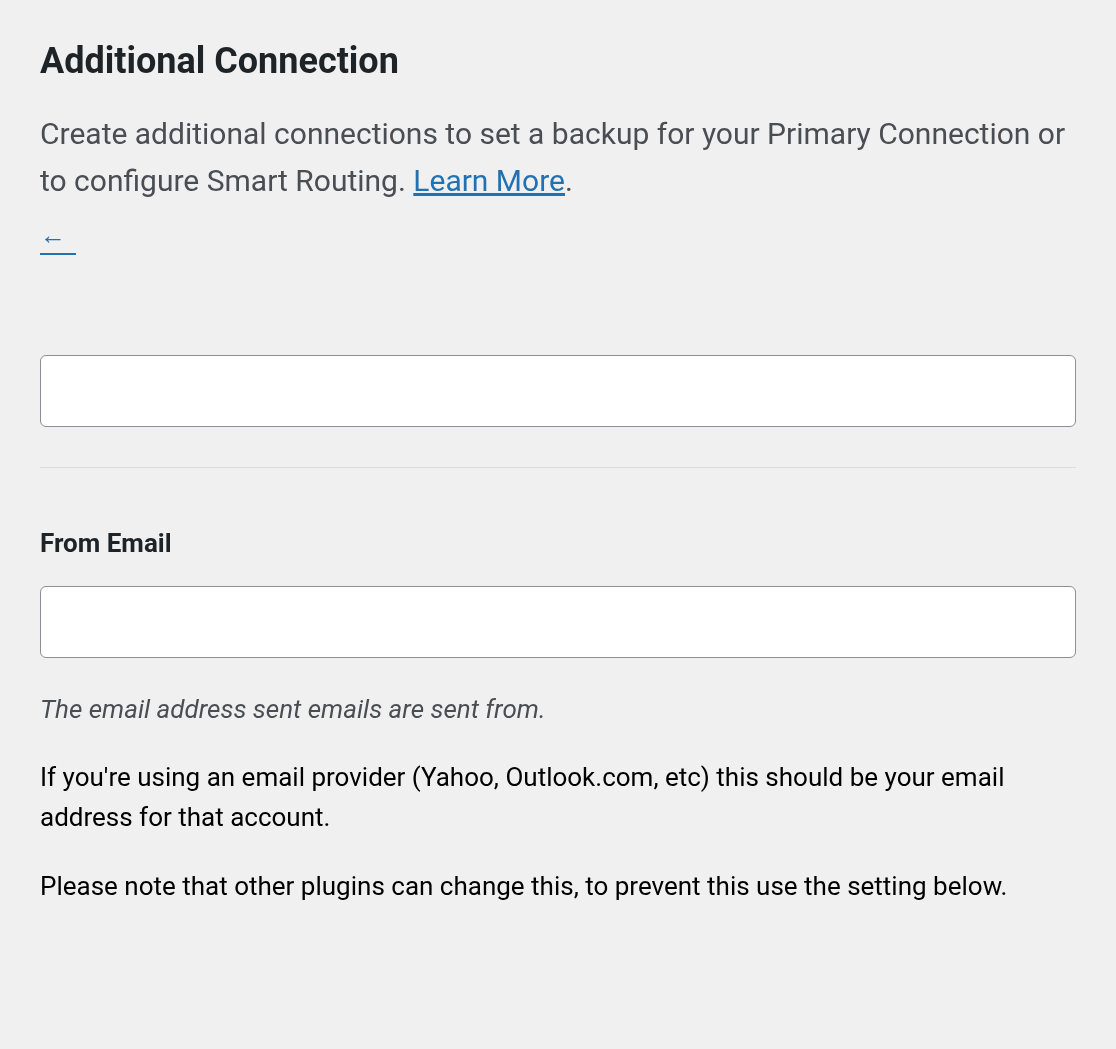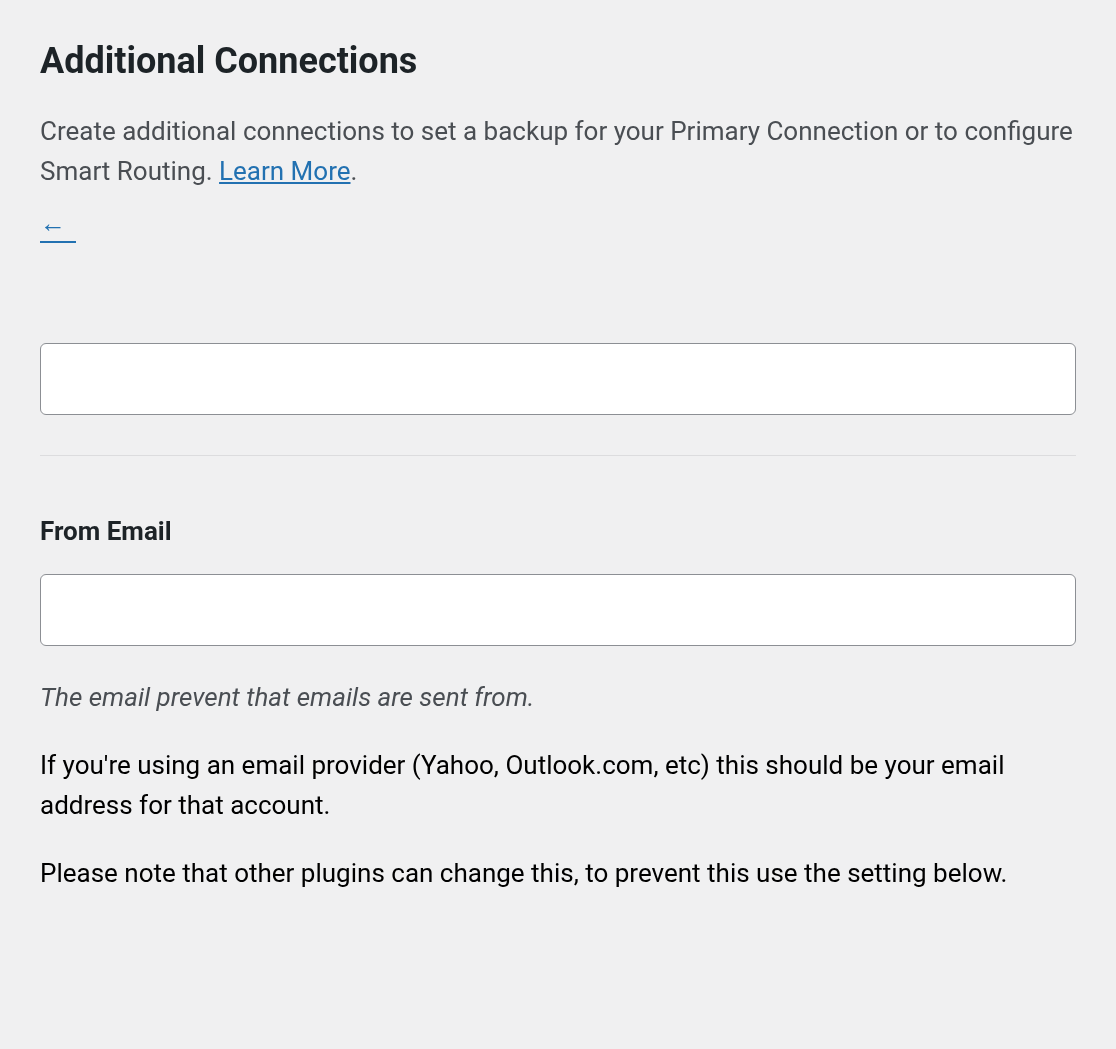--- a/index.html
+++ b/index.html
@@ -15,21 +15,21 @@
       width: 1116px;
     }
     .page-title {
       font-size: 36px;
       font-weight: 700;
       color: #1d2327;
       margin-bottom: 28px;
       line-height: 1.2;
     }
     .description {
-      font-size: 26px;
+      font-size: 30px;
       color: #4a4e53;
       line-height: 1.55;
       margin-bottom: 16px;
     }
     .description a {
       color: #2271b1;
       text-decoration: underline;
     }
     .back-link {
       display: inline-flex;
@@ -84,38 +84,38 @@
       color: #000000;
       line-height: 1.55;
       margin-bottom: 28px;
     }
   </style>
 </head>
 <body>
 
 
 
-<h1 class="page-title">Additional Connections</h1>
+<h1 class="page-title">Additional Connection</h1>
 
 <p class="description">
   <span>Create additional connections to set a backup for your Primary Connection or to configure Smart Routing. </span><a href="#">Learn More</a><span>.</span>
 </p>
 
 <a href="#" class="back-link">
   <span class="arrow">←</span>
 </a>
 
 <div class="form-section">
   <input type="text" class="text-input" value="" style="">
 </div>
 
 <hr class="divider">
 
 <div class="form-section">
   <label class="field-label">From Email</label>
   <input type="text" class="text-input" value="" style="">
-  <p class="help-italic">The email prevent that emails are sent from.</p>
+  <p class="help-italic">The email address sent emails are sent from.</p>
   <p class="help-text">If you're using an email provider (Yahoo, Outlook.com, etc) this should be your email address for that account.</p>
   <p class="help-text">Please note that other plugins can change this, to prevent this use the setting below.</p>
 </div>
 
 
 
 
 </body></html>

